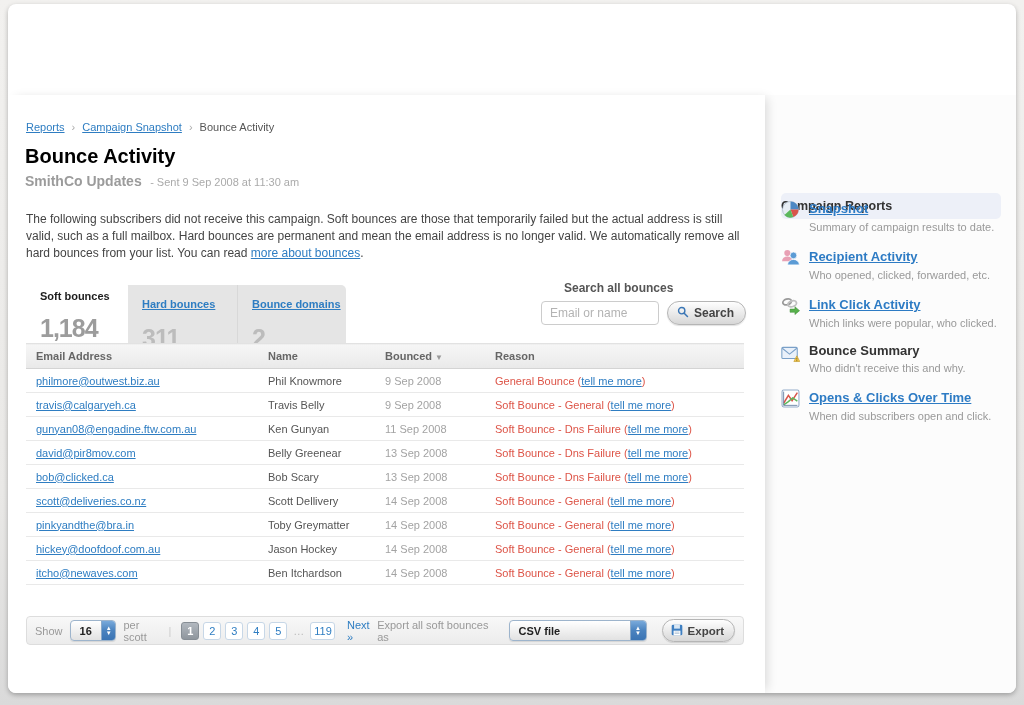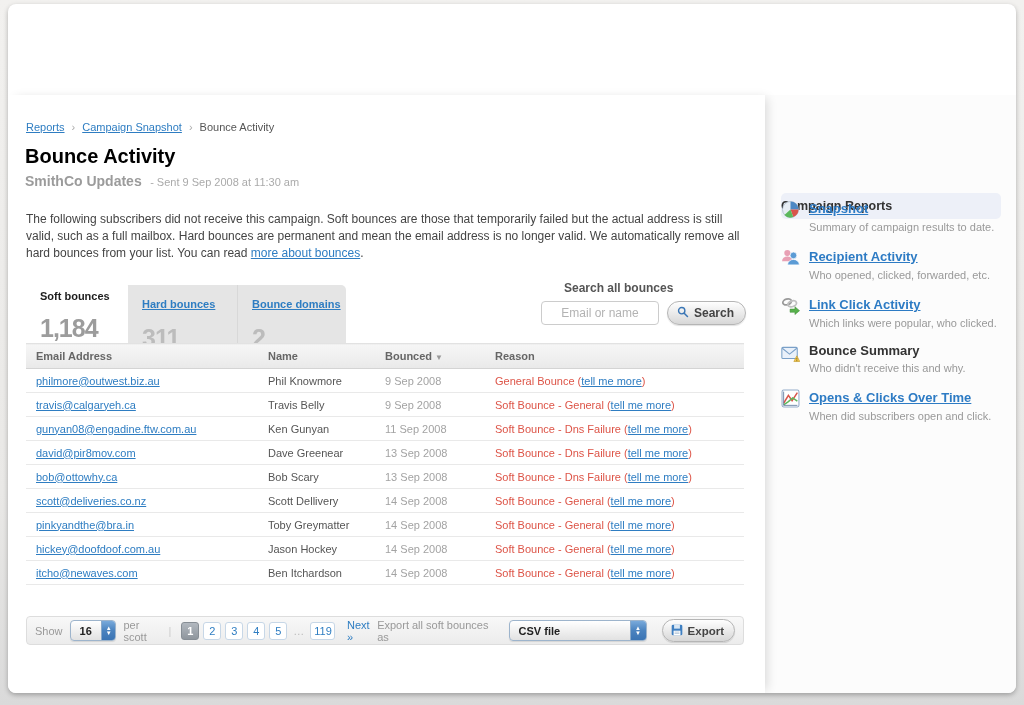--- a/index.html
+++ b/index.html
@@ -56,21 +56,21 @@
   .btab-2 { left:102px; width:109px; }
   .btab-3 { left:211px; width:109px; border-left:1px solid #d8d8d8; }
   .btab a.btab-label { color:#2e7dc2; text-decoration:underline; cursor:pointer; display:inline-block; }
   .btab .count-dim { color:#bcbcbc; }
   
   .search-area { position:absolute; left:515px; top:0; width:203px; }
   .search-label { font-size:12px; font-weight:bold; color:#555; margin-left:23px; }
   .search-row { display:flex; align-items:center; margin-top:6px; }
   .search-input {
     width:118px; height:24px; border:1px solid #ccc; border-radius:4px; padding:0 8px;
-    font-size:12px; color:#444; font-family:"Liberation Sans",sans-serif; outline:none;text-align:center;
+    font-size:12px; color:#444; font-family:"Liberation Sans",sans-serif; outline:none;
   }
   .search-input::placeholder { color:#b3b3b3; }
   .search-btn {
     margin-left:8px; height:24px; display:inline-flex; align-items:center; gap:5px;
     padding:0 11px 0 9px; border:1px solid #b5b5b5; border-radius:12px;
     background:linear-gradient(180deg,#fefefe 0%, #e9e9e9 55%, #d7d7d7 100%);
     font-size:12px; font-weight:bold; color:#444; cursor:pointer;
     box-shadow:0 1px 1px rgba(0,0,0,0.12); font-family:"Liberation Sans",sans-serif;
   }
   
@@ -221,26 +221,26 @@
             <td><span class="reason-text">Soft Bounce - General </span><span class="paren">(</span><a class="tellmore-link">tell me more</a><span class="paren">)</span></td>
           </tr>
           <tr>
             <td><a class="email-link">gunyan08@engadine.ftw.com.au</a></td>
             <td class="name-cell">Ken Gunyan</td>
             <td class="date-cell">11 Sep 2008</td>
             <td><span class="reason-text">Soft Bounce - Dns Failure </span><span class="paren">(</span><a class="tellmore-link">tell me more</a><span class="paren">)</span></td>
           </tr>
           <tr>
             <td><a class="email-link">david@pir8mov.com</a></td>
-            <td class="name-cell">Dave Greenear</td>
+            <td class="name-cell">Belly Greenear</td>
             <td class="date-cell">13 Sep 2008</td>
             <td><span class="reason-text">Soft Bounce - Dns Failure </span><span class="paren">(</span><a class="tellmore-link">tell me more</a><span class="paren">)</span></td>
           </tr>
           <tr>
-            <td><a class="email-link">bob@ottowhy.ca</a></td>
+            <td><a class="email-link">bob@clicked.ca</a></td>
             <td class="name-cell">Bob Scary</td>
             <td class="date-cell">13 Sep 2008</td>
             <td><span class="reason-text">Soft Bounce - Dns Failure </span><span class="paren">(</span><a class="tellmore-link">tell me more</a><span class="paren">)</span></td>
           </tr>
           <tr>
             <td><a class="email-link">scott@deliveries.co.nz</a></td>
             <td class="name-cell">Scott Dellivery</td>
             <td class="date-cell">14 Sep 2008</td>
             <td><span class="reason-text">Soft Bounce - General </span><span class="paren">(</span><a class="tellmore-link">tell me more</a><span class="paren">)</span></td>
           </tr>

